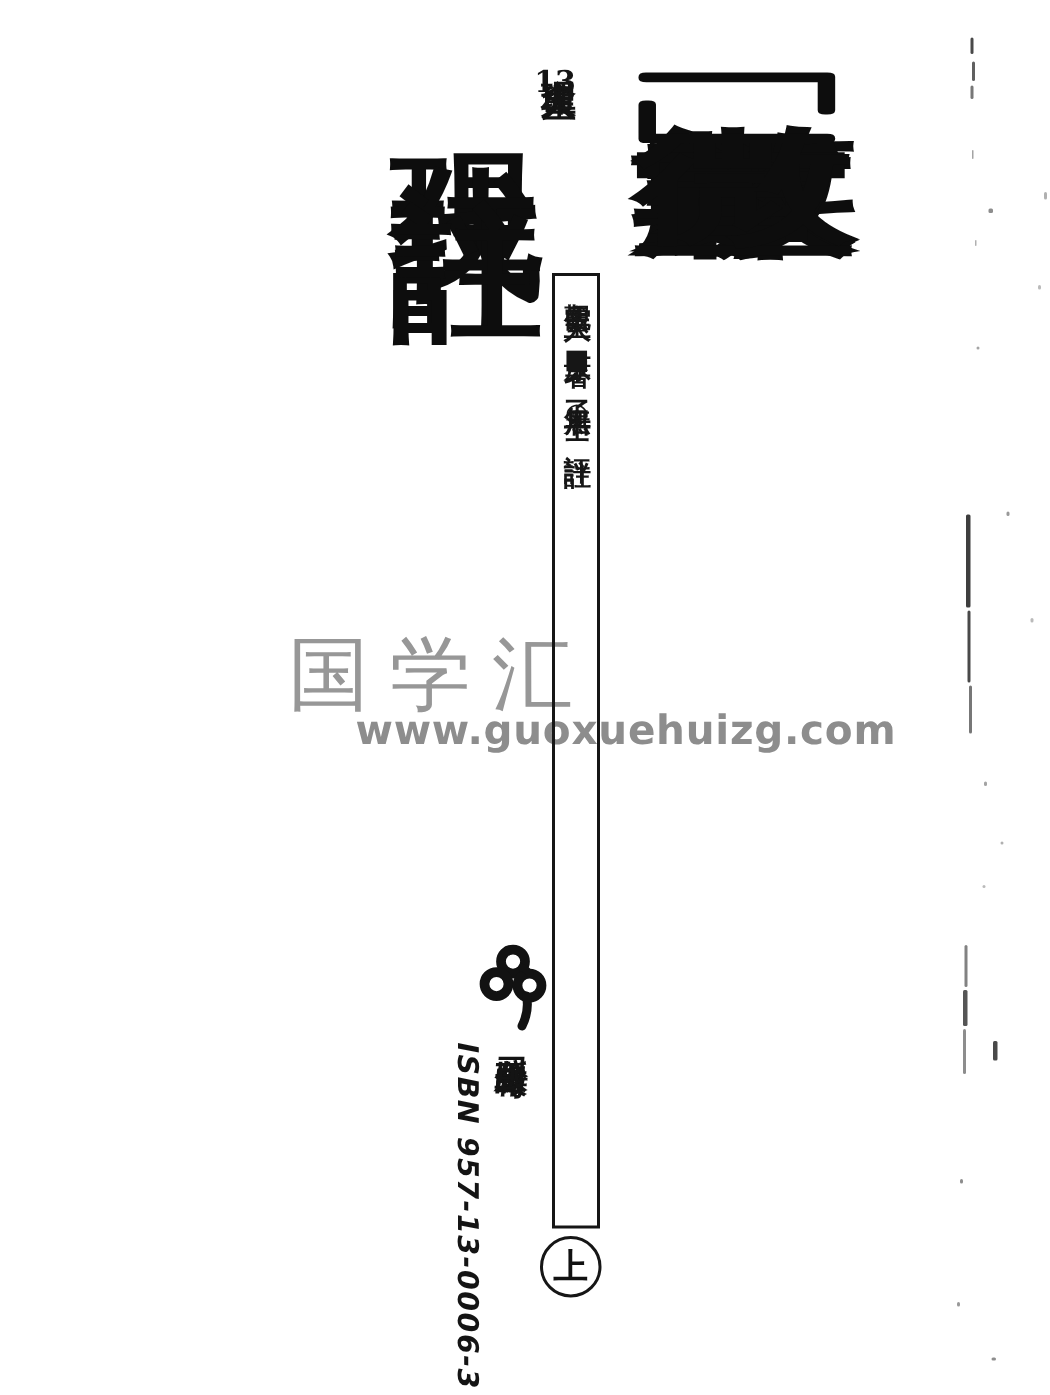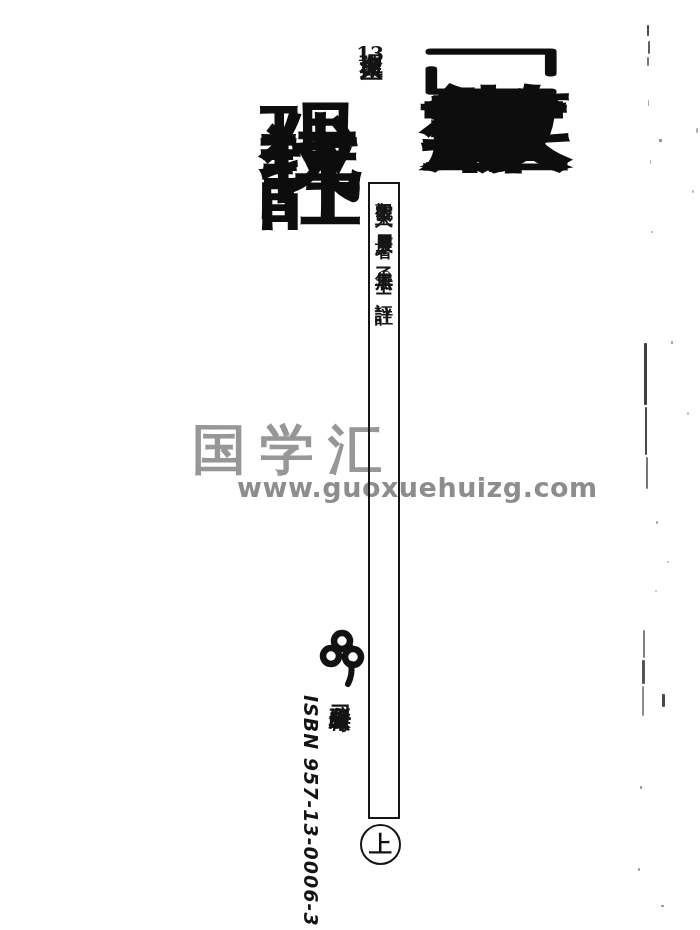--- a/index.html
+++ b/index.html
@@ -35,21 +35,21 @@
     border:2px solid #161616;z-index:2;display:flex;justify-content:center;
     background:transparent;
   }
   .author-text{
     writing-mode:vertical-rl;text-orientation:upright;font-size:18px;
     font-weight:bold;font-family:"DejaVu Serif",serif;letter-spacing:3px;
     line-height:1;padding-top:3px;color:#161616;white-space:nowrap;
   }
   
   .wm-name{
-    position:absolute;left:192px;top:414px;font-size:54px;font-weight:700;
+    position:absolute;left:192px;top:414px;font-size:54px;font-weight:400;
     letter-spacing:14px;color:#979797;z-index:1;white-space:nowrap;
   }
   .wm-url{
     position:absolute;left:199px;top:472px;font-size:27px;font-weight:600;
     letter-spacing:.5px;color:#8d8d8d;z-index:1;white-space:nowrap;margin-left:38px;
   }
   
   .logo{position:absolute;left:318px;top:629px;z-index:3;}
   .publisher-col{position:absolute;left:331px;top:692px;z-index:3;}
   .publisher-text{

